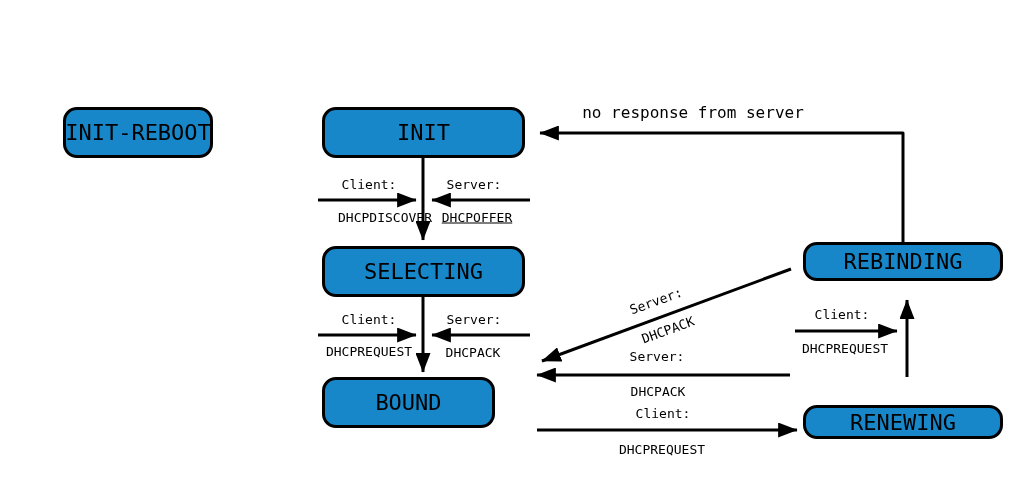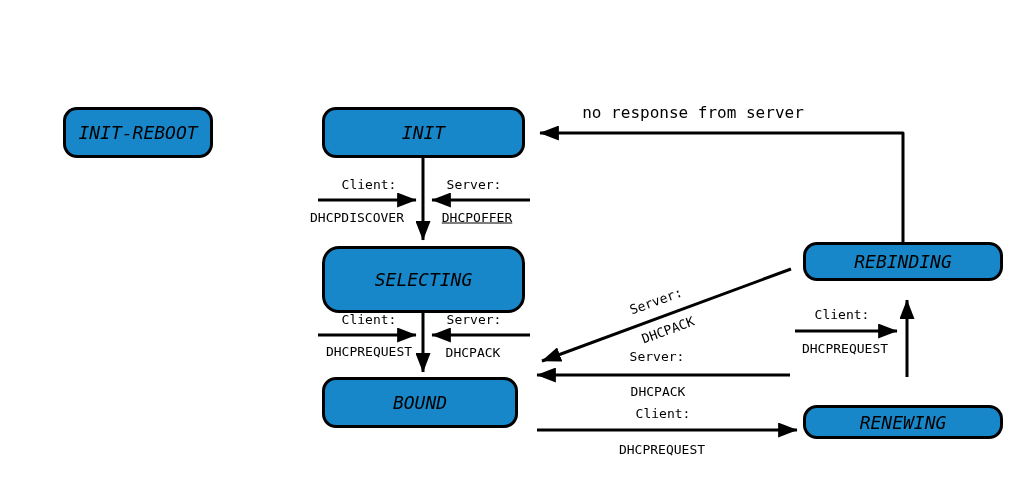--- a/index.html
+++ b/index.html
@@ -29,25 +29,24 @@
   .state {
     position: absolute;
     background: var(--state-fill);
     border: 3px solid var(--state-border);
     border-radius: 14px;
     display: flex;
     align-items: center;
     justify-content: center;
   }
   .state-label {
-    font-size: 18px;
+    font-size: 22px;
     letter-spacing: 0px;
     color: #000;
     white-space: nowrap;
-    font-style: italic;
   }
   .edge-label {
     position: absolute;
     font-size: 13px;
     color: #000;
     white-space: nowrap;
     transform: translate(-50%, -50%);
   }
   .edge-label.big { font-size: 16px; }
   .edge-label.rot { transform: translate(-50%, -50%) rotate(-20deg); }
@@ -90,38 +89,38 @@
   </svg>
 
   <div class="state" style="left:63px; top:107px; width:150px; height:51px;">
     <span class="state-label">INIT-REBOOT</span>
   </div>
 
   <div class="state" style="left:322px; top:107px; width:203px; height:51px;align-items:center;">
     <span class="state-label">INIT</span>
   </div>
 
-  <div class="state" style="left:322px; top:246px; width:203px; height:67px;border-radius:17px;">
+  <div class="state" style="left:322px; top:246px; width:203px; height:51px;">
     <span class="state-label">SELECTING</span>
   </div>
 
-  <div class="state" style="left:322px; top:377px; width:196px; height:51px;">
+  <div class="state" style="left:322px; top:377px; width:173px; height:51px;">
     <span class="state-label">BOUND</span>
   </div>
 
   <div class="state" style="left:803px; top:242px; width:200px; height:39px;">
     <span class="state-label">REBINDING</span>
   </div>
 
   <div class="state" style="left:803px; top:377px; width:200px; height:34px;margin-top:28px;">
     <span class="state-label">RENEWING</span>
   </div>
 
   <div class="edge-label" style="left:369px; top:184px;">Client:</div>
-  <div class="edge-label" style="left:357px; top:217px;">DHCPDISCOVER</div>
+  <div class="edge-label" style="left:385px; top:217px;">DHCPDISCOVER</div>
   <div class="edge-label" style="left:474px; top:184px;">Server:</div>
   <div class="edge-label" style="left:477px; top:217px;text-decoration:underline;">DHCPOFFER</div>
 
   <div class="edge-label" style="left:369px; top:319px;">Client:</div>
   <div class="edge-label" style="left:369px; top:351px;">DHCPREQUEST</div>
   <div class="edge-label" style="left:474px; top:319px;">Server:</div>
   <div class="edge-label" style="left:473px; top:352px;">DHCPACK</div>
 
   <div class="edge-label big" style="left:693px; top:112px;">no response from server</div>
 

